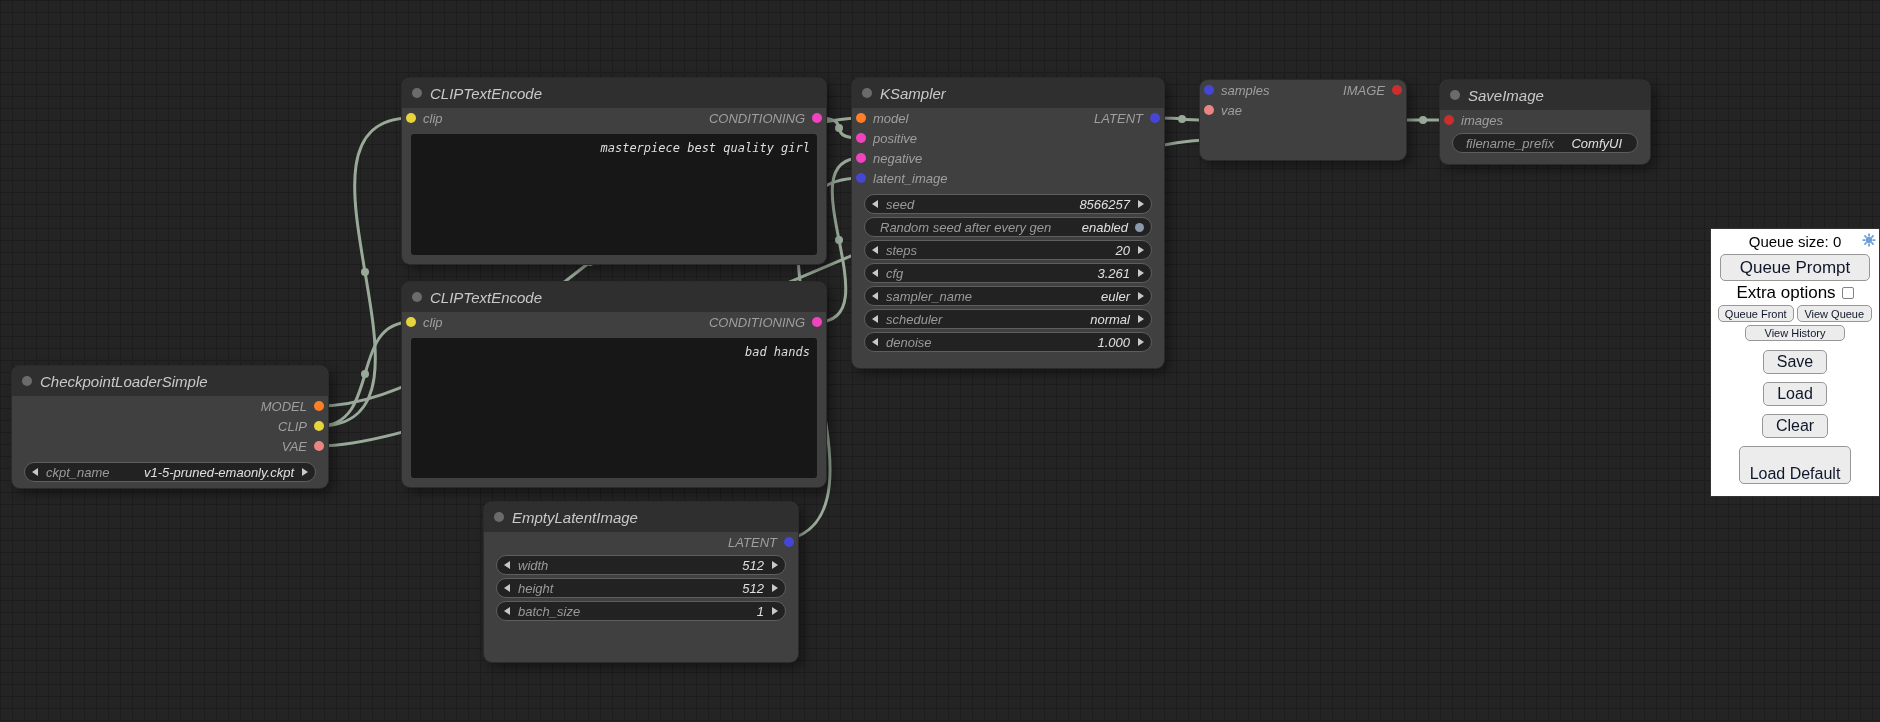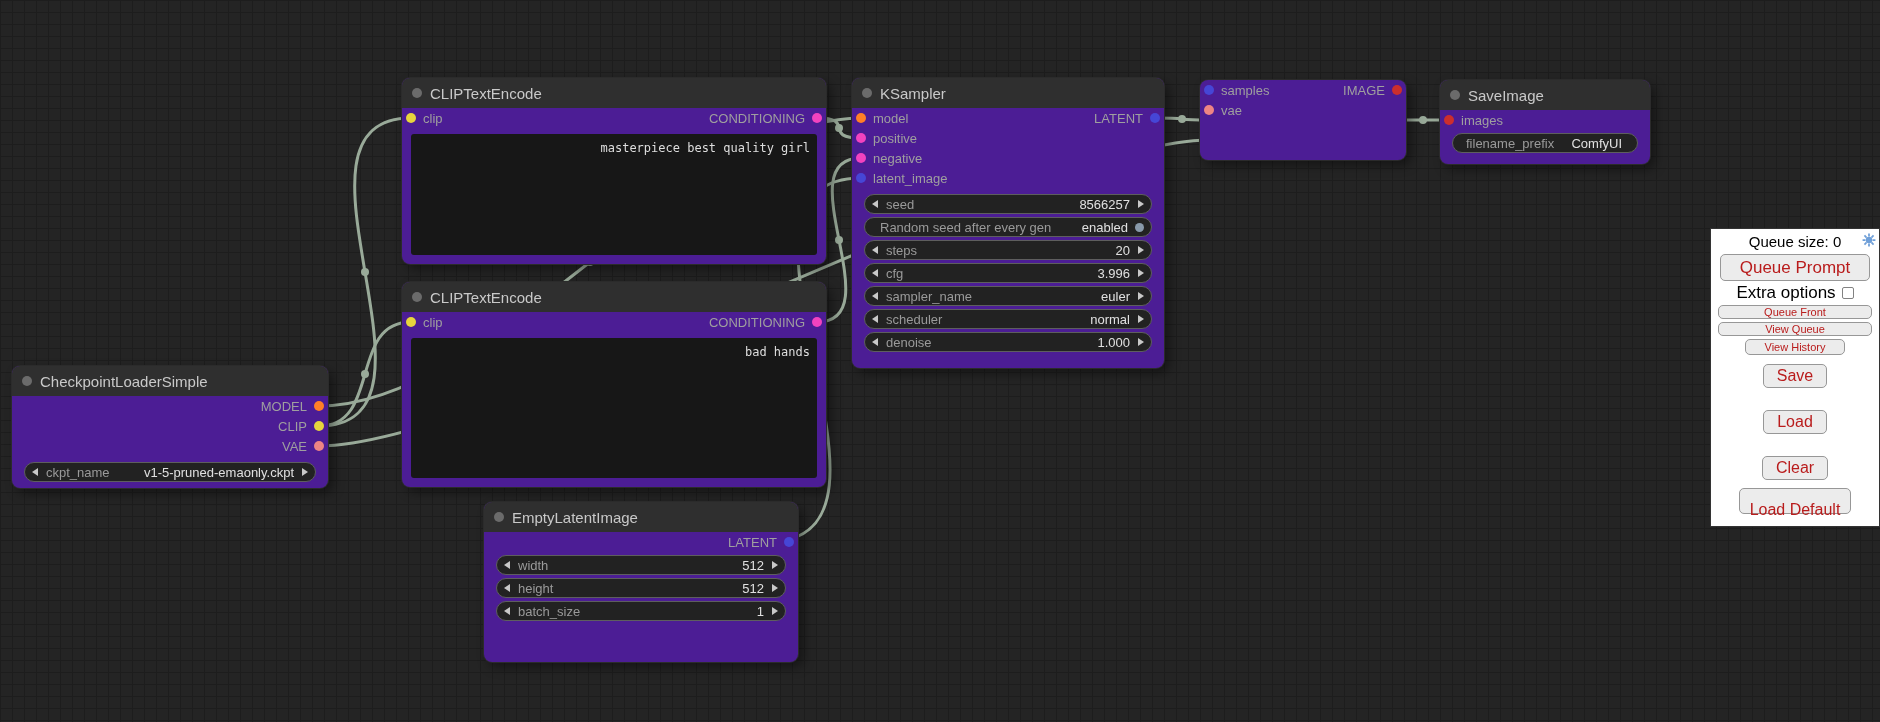--- a/index.html
+++ b/index.html
@@ -9,22 +9,22 @@
     background-color:#242424;
     background-image:
       linear-gradient(#1d1d1d 1px, transparent 1px),
       linear-gradient(90deg,#1d1d1d 1px, transparent 1px),
       linear-gradient(#181818 1px, transparent 1px),
       linear-gradient(90deg,#181818 1px, transparent 1px);
     background-size:12px 12px,12px 12px,120px 120px,120px 120px;
   }
   #links{position:absolute;left:0;top:0;z-index:1;pointer-events:none;}
 
-  .node{position:absolute;background:#4c1d95;border-radius:8px;z-index:2;box-sizing:border-box;
-        box-shadow:0 0 0 1px #2b2b2b,5px 5px 12px rgba(0,0,0,.45);}
+  .node{position:absolute;background:#404040;border-radius:8px;z-index:2;box-sizing:border-box;
+        box-shadow:0 0 0 1px #2b2b2b,5px 5px 12px rgba(0,0,0,.45);font-style:italic;}
   .ntitle{height:30px;display:flex;align-items:center;gap:8px;padding:0 10px;background:#2f2f2f;border-radius:8px 8px 0 0;}
   .tdot{width:10px;height:10px;border-radius:50%;background:#6b6b6b;flex:0 0 auto;}
   .ttext{color:#c9c9c9;font-size:15px;}
   .srow{height:20px;display:flex;align-items:center;justify-content:space-between;}
   .srow.right{justify-content:flex-end;}
   .slot{display:flex;align-items:center;font-size:13px;color:#9f9f9f;}
   .slot .dot{width:10px;height:10px;border-radius:50%;background:#888;flex:0 0 auto;}
   .slot.in .dot{margin-left:4px;margin-right:7px;}
   .slot.out .dot{margin-right:4px;margin-left:7px;}
 
@@ -42,31 +42,31 @@
 
   .textbox{position:absolute;left:9px;right:9px;bottom:9px;background:#171717;border-radius:3px;
            color:#dedede;font-family:"DejaVu Sans Mono",monospace;font-size:12px;line-height:1.35;
            padding:6px 7px;box-sizing:border-box;white-space:pre-wrap;overflow:hidden;text-align:right;}
 
   .menu{position:absolute;left:1710px;top:228px;width:170px;box-sizing:border-box;background:#ffffff;
         border:1px solid #333;z-index:3;text-align:center;padding:4px 7px 12px;color:#000;font-size:15px;}
   .qsize-row{position:relative;height:18px;line-height:18px;font-size:15px;}
   .gear{position:absolute;right:-4px;top:0;line-height:0;}
   .qbtn{display:block;margin:4px auto 0;background:#ececec;border:1px solid #979797;border-radius:5px;
-        color:#b91c1c;font-family:"Liberation Sans",sans-serif;cursor:pointer;}
+        color:#0f172a;font-family:"Liberation Sans",sans-serif;cursor:pointer;}
   .qbtn.big{width:150px;height:27px;font-size:17px;margin-top:3px;}
   .extra-row{display:flex;justify-content:center;align-items:center;gap:6px;font-size:17px;margin-top:4px;height:16px;}
   .checkbox{width:12px;height:12px;border:1px solid #828282;background:#fff;border-radius:2px;display:inline-block;box-sizing:border-box;}
-  .pair-row{display:flex;gap:3px;margin-top:4px;flex-direction:column;}
+  .pair-row{display:flex;gap:3px;margin-top:4px;}
   .pair-row .qbtn{flex:1;margin:0;}
   .qbtn.tiny{font-size:11px;height:17px;padding:0 3px;}
   .qbtn.vh{width:100px;height:16px;margin:3px auto 0;font-size:11px;}
-  .qbtn.med{font-size:16px;height:24px;padding:0 13px;margin-top:22px;}
+  .qbtn.med{font-size:16px;height:24px;padding:0 13px;margin-top:8px;}
   .qbtn.med.first{margin-top:9px;}
-  .qbtn.wide{font-size:16px;height:25px;padding:12px 10px;margin-top:8px;}
+  .qbtn.wide{font-size:16px;height:25px;padding:18px 10px;margin-top:8px;}
 </style>
 </head>
 <body>
 
 <svg id="links" width="1880" height="722">
     <path d="M 319 406 C 494 406, 686 118, 861 118" stroke="#99AA99" stroke-width="3" fill="none"></path>
     <circle cx="590" cy="262" r="4" fill="#99AA99"></circle>
     <path d="M 319 426 C 463.65102834062395 426, 266.34897165937605 118, 411 118" stroke="#99AA99" stroke-width="3" fill="none"></path>
     <circle cx="365" cy="272" r="4" fill="#99AA99"></circle>
     <path d="M 319 426 C 381.4835978477552 426, 348.5164021522448 322, 411 322" stroke="#99AA99" stroke-width="3" fill="none"></path>
@@ -229,21 +229,21 @@
   </div>
   <div class="widget">
     <span class="arr left"></span>
     <span class="wlabel">steps</span>
     <span class="wvalue">20</span>
     <span class="arr right"></span>
   </div>
   <div class="widget">
     <span class="arr left"></span>
     <span class="wlabel">cfg</span>
-    <span class="wvalue">3.996</span>
+    <span class="wvalue">3.261</span>
     <span class="arr right"></span>
   </div>
   <div class="widget">
     <span class="arr left"></span>
     <span class="wlabel">sampler_name</span>
     <span class="wvalue">euler</span>
     <span class="arr right"></span>
   </div>
   <div class="widget">
     <span class="arr left"></span>

